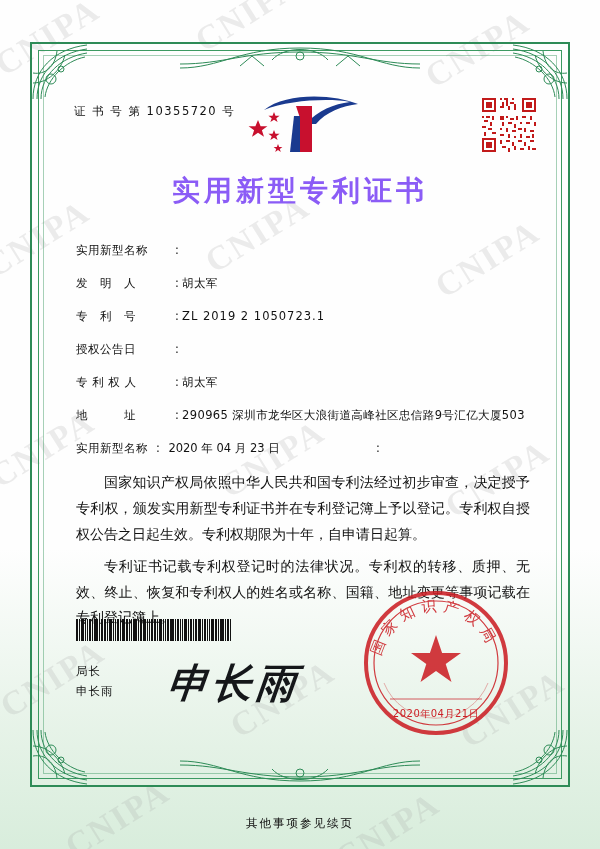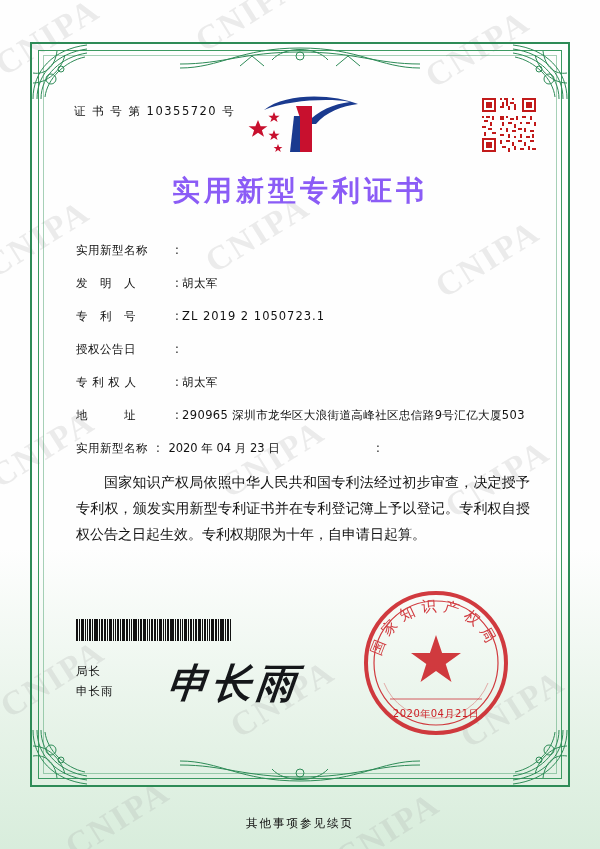--- a/index.html
+++ b/index.html
@@ -554,20 +554,21 @@
           <span>2020 年 04 月 23 日</span>
         </span>
         <span class="right">
           <span class="lbl2">:</span>
         </span>
       </div>
     </div>
 
     <div class="paragraphs">
       <p>国家知识产权局依照中华人民共和国专利法经过初步审查，决定授予专利权，颁发实用新型专利证书并在专利登记簿上予以登记。专利权自授权公告之日起生效。专利权期限为十年，自申请日起算。</p>
+      <p>专利证书记载专利权登记时的法律状况。专利权的转移、质押、无效、终止、恢复和专利权人的姓名或名称、国籍、地址变更等事项记载在专利登记簿上。</p>
     </div>
 
     <div class="barcode">
       <i style="width:2px"></i>
         <i style="width:1px"></i>
         <i style="width:3px"></i>
         <i style="width:1px"></i>
       <i style="width:1px"></i>
         <i style="width:2px"></i>
         <i style="width:1px"></i>

